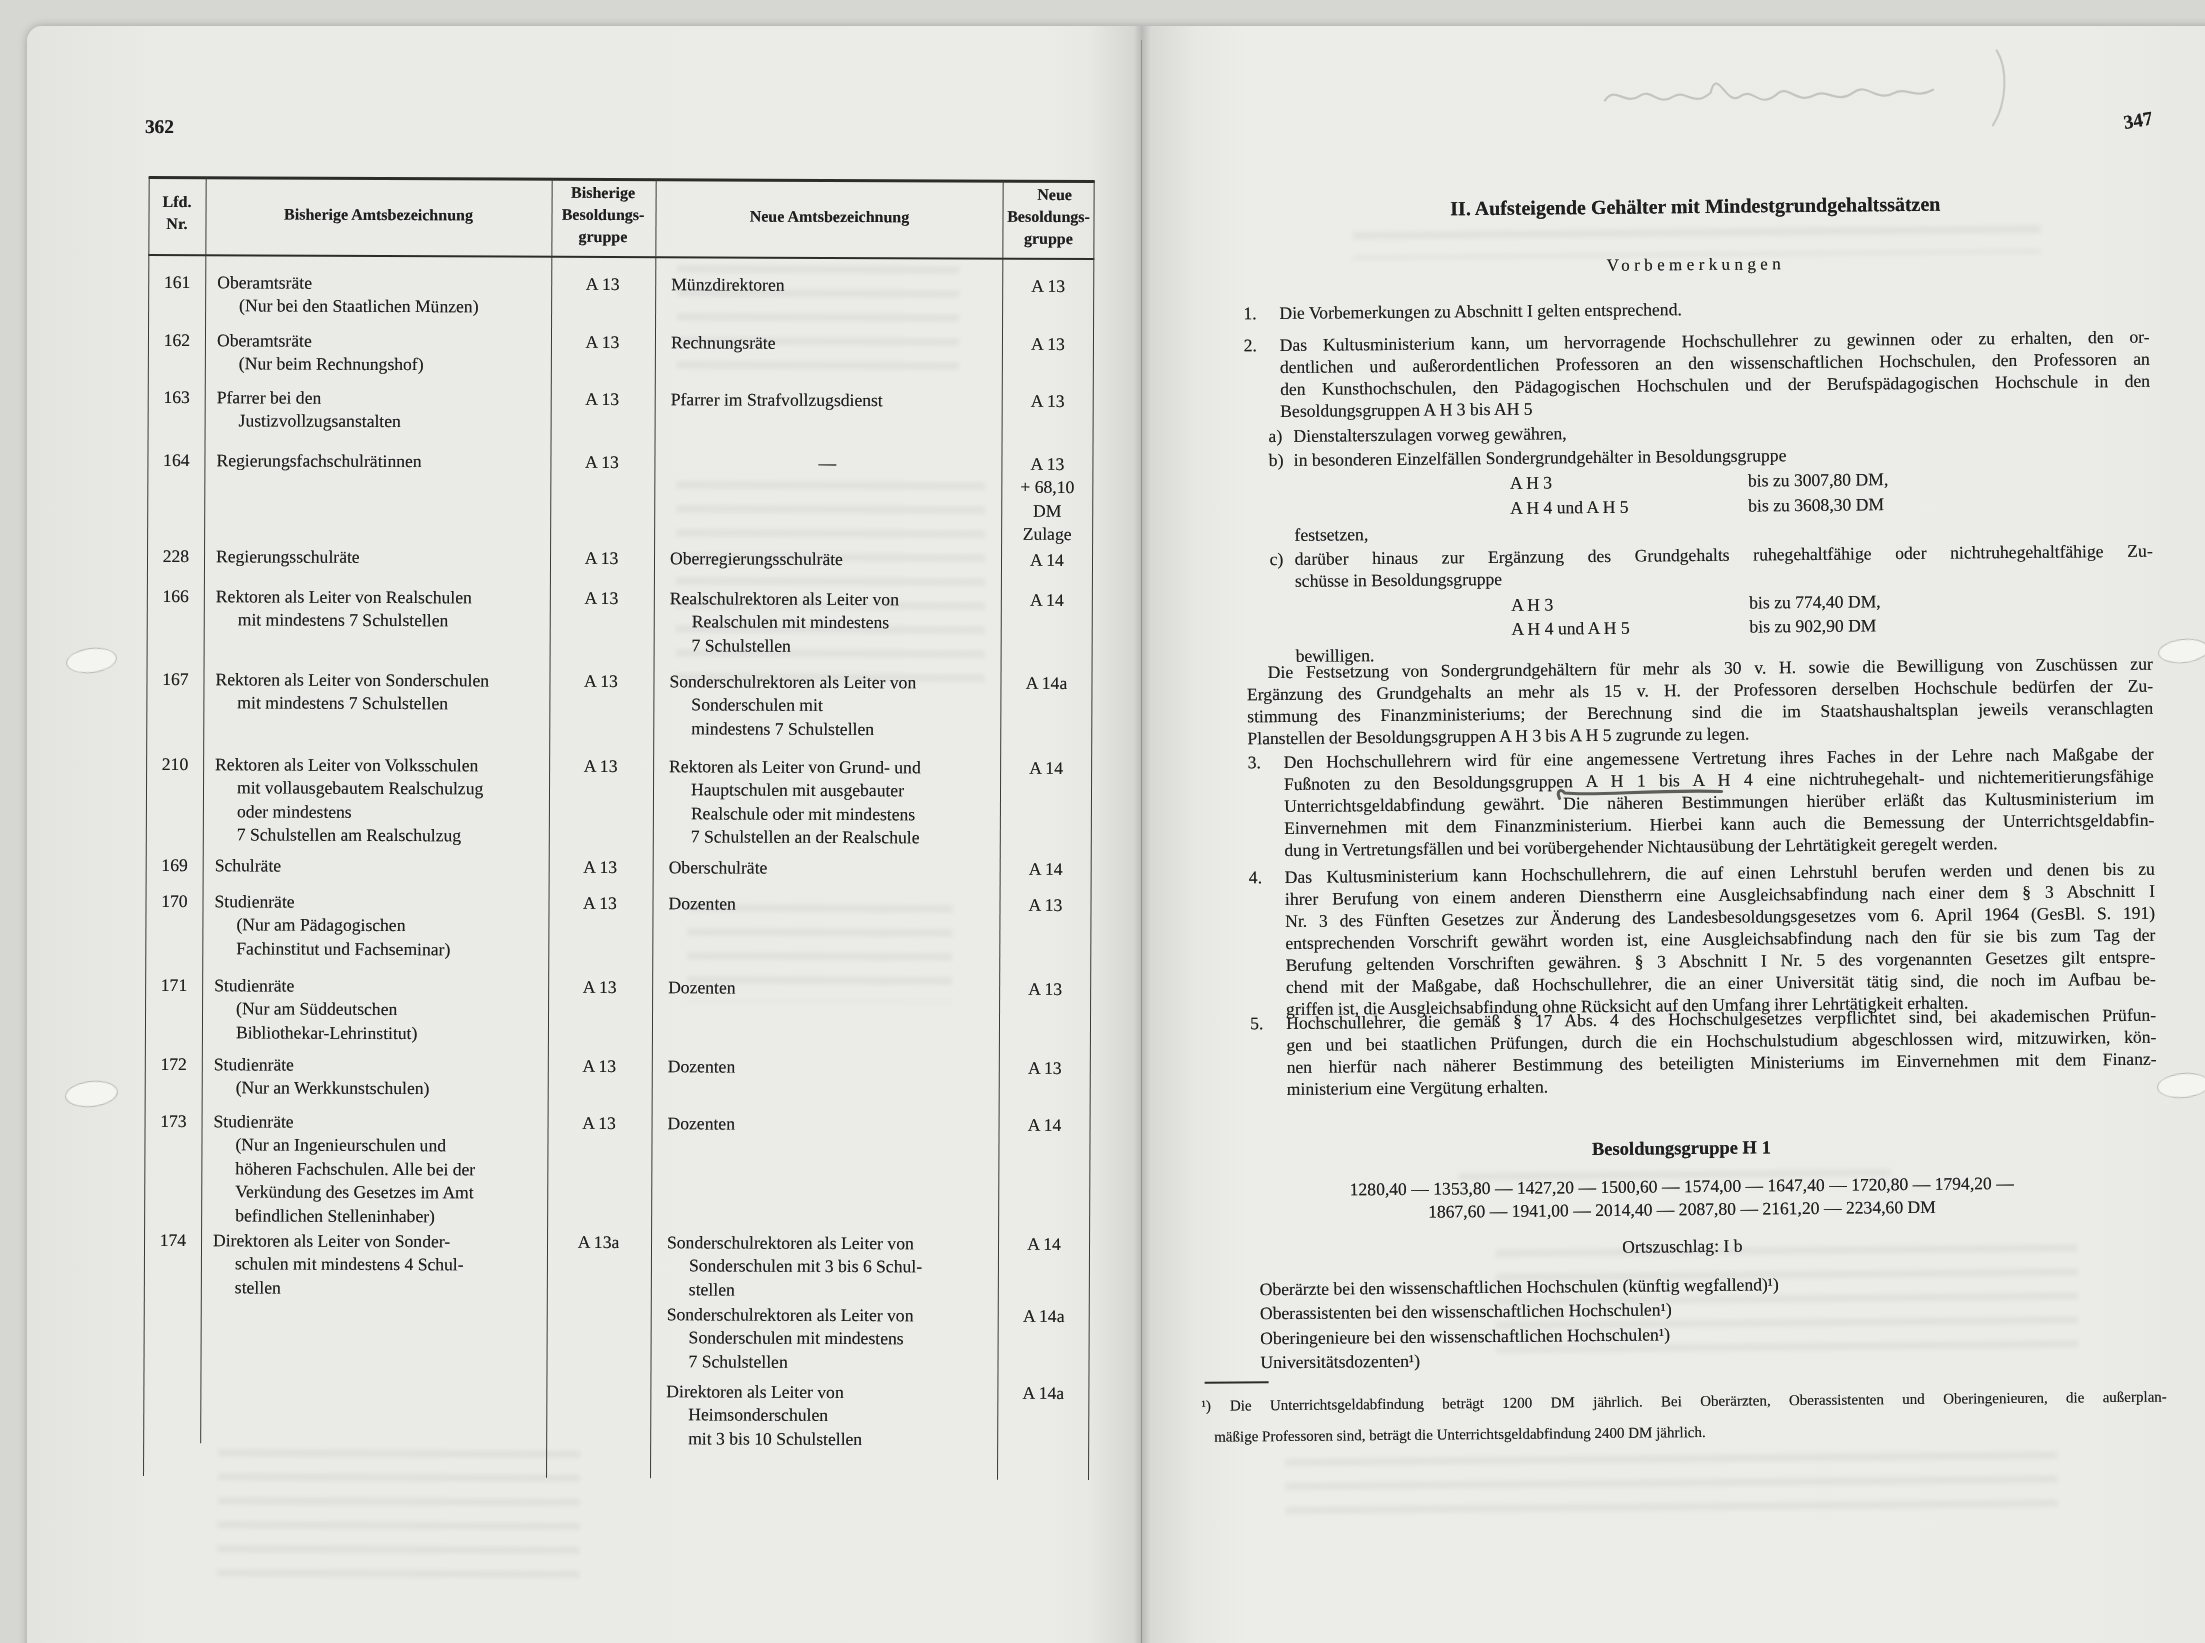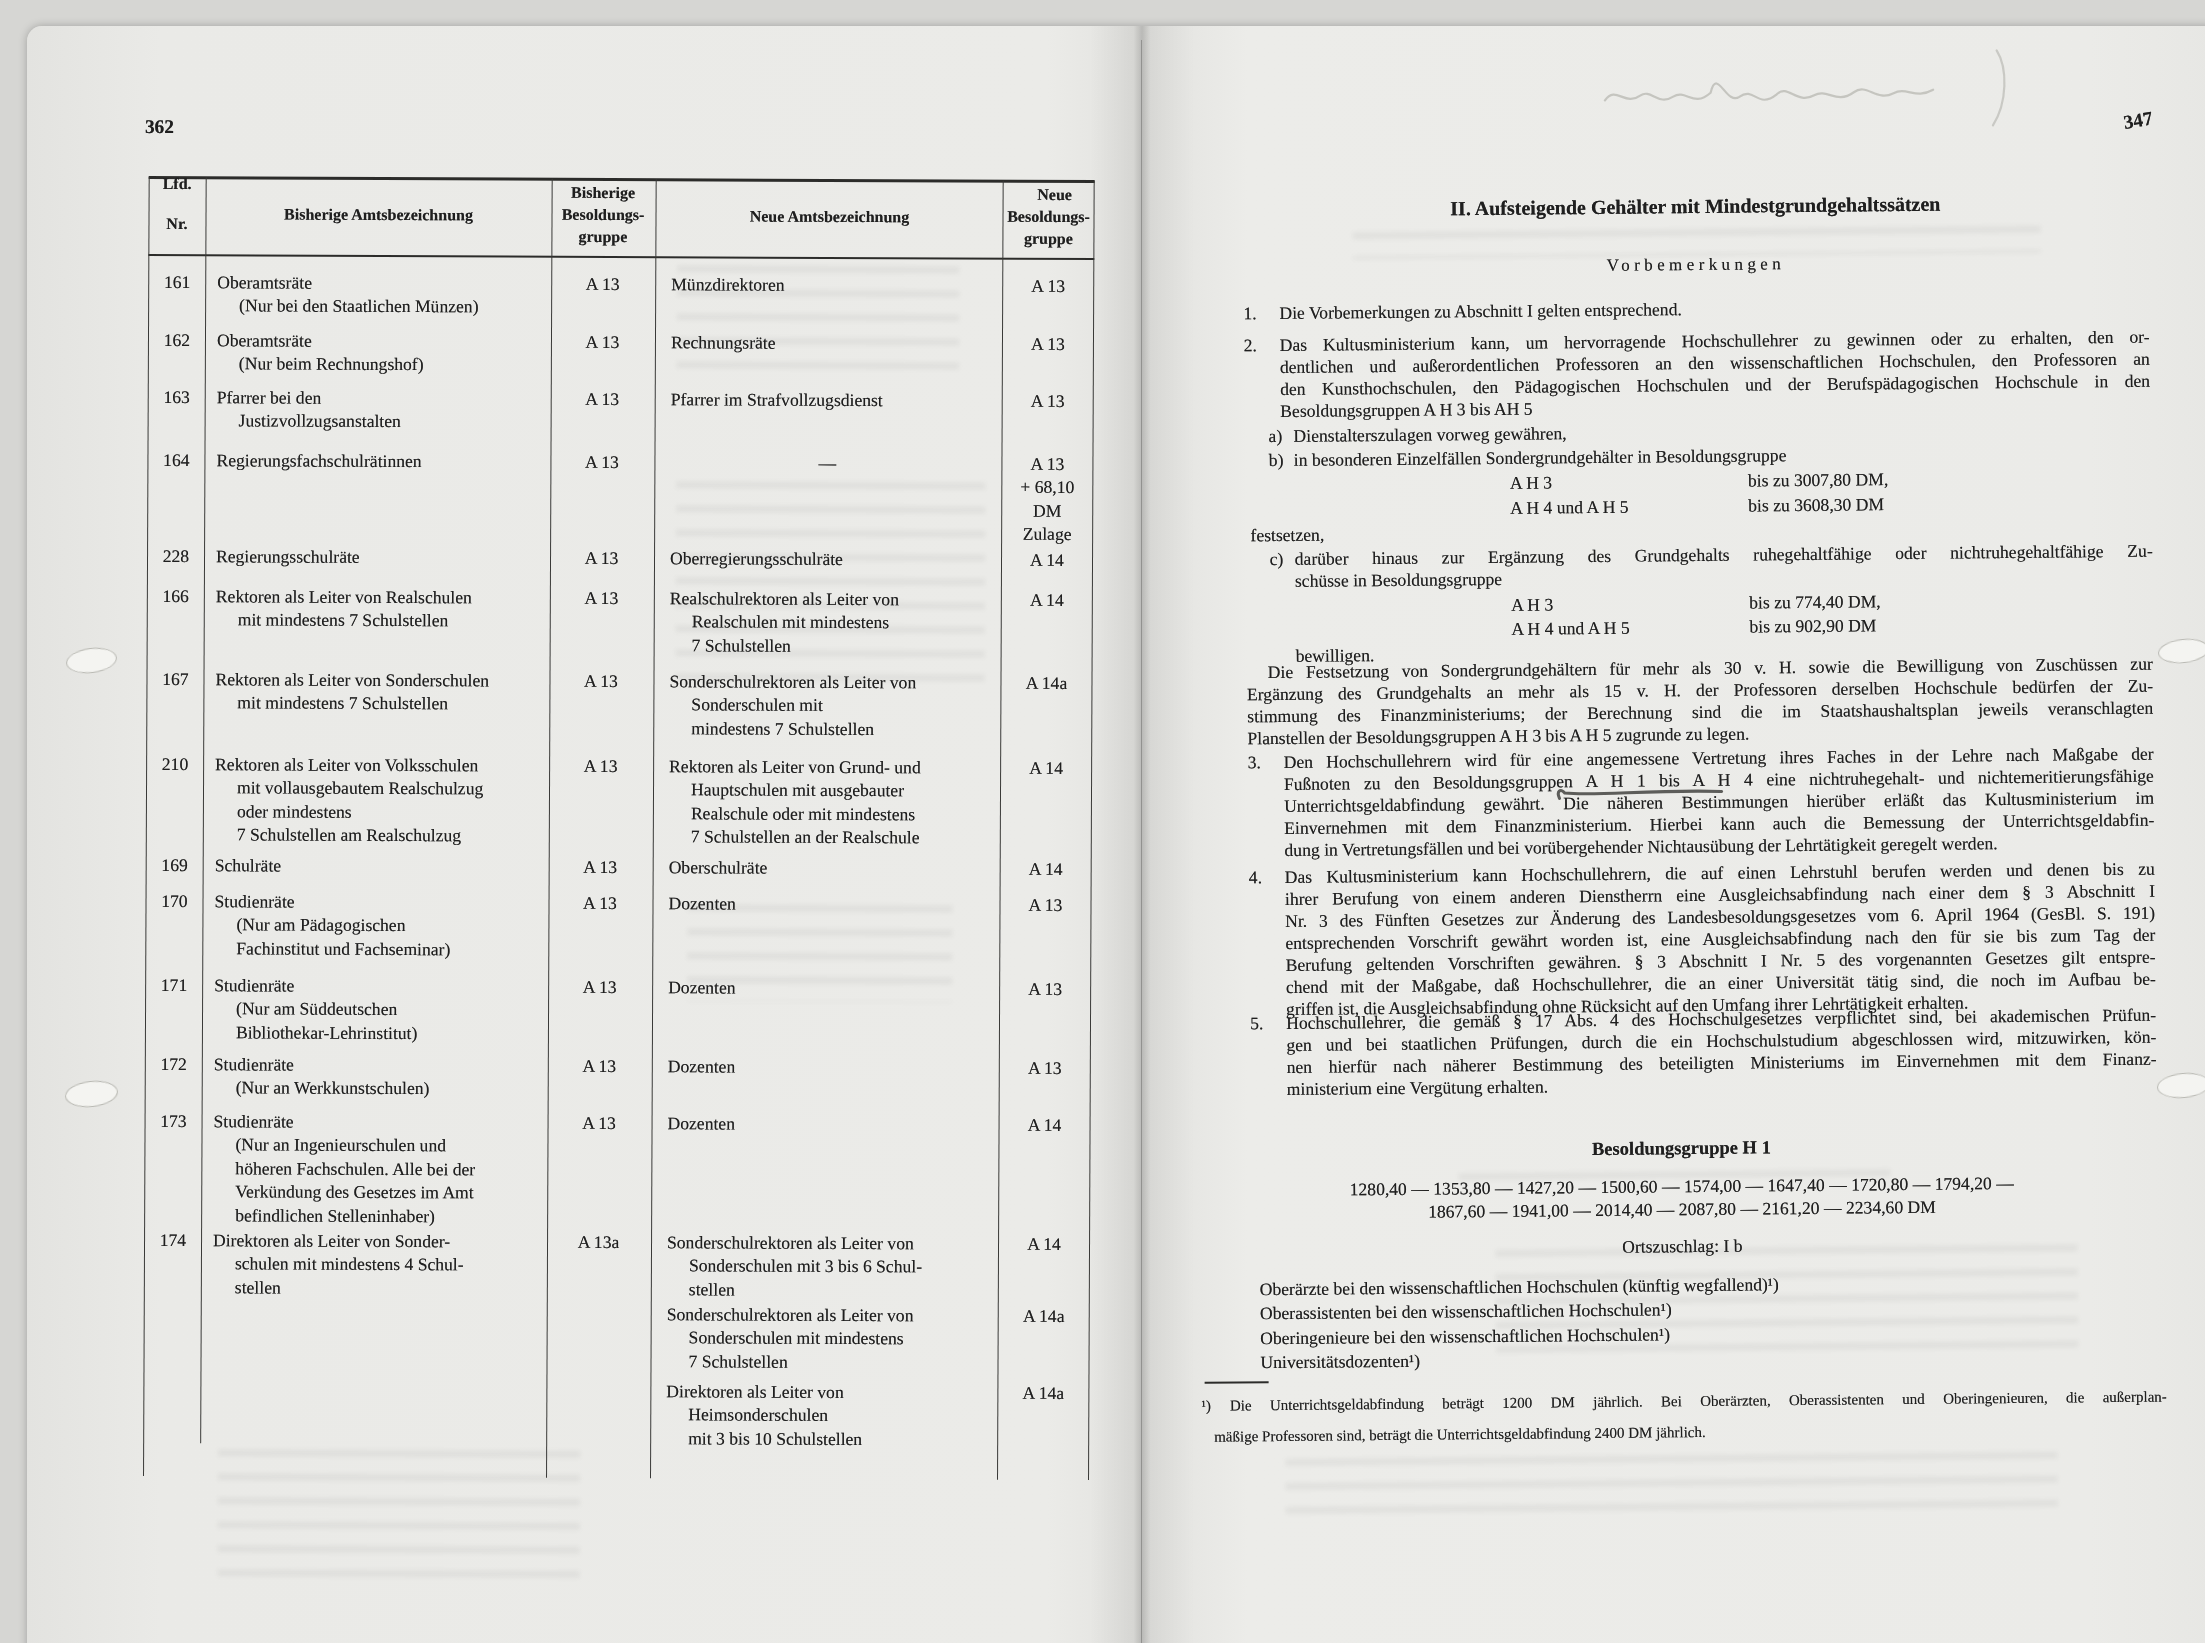--- a/index.html
+++ b/index.html
@@ -80,21 +80,21 @@
 
     <div class="rule-h" style="left:146px;top:178px;width:946px;height:2.6px;"></div>
     <div class="rule-h" style="left:146px;top:256px;width:946px;height:2.2px;"></div>
     <div class="rule-v" style="left:146px;top:179px;height:1299px;"></div>
     <div class="rule-v" style="left:203px;top:179px;height:1266px;"></div>
     <div class="rule-v" style="left:549px;top:179px;height:1299px;"></div>
     <div class="rule-v" style="left:653px;top:179px;height:1299px;"></div>
     <div class="rule-v" style="left:1000px;top:179px;height:1299px;"></div>
     <div class="rule-v" style="left:1091px;top:179px;height:1299px;"></div>
 
-    <div class="th" style="left:148px;top:177px;width:53px;text-align:center;">Lfd.</div>
+    <div class="th" style="left:148px;top:195px;width:53px;text-align:center;">Lfd.</div>
     <div class="th" style="left:148px;top:217px;width:53px;">Nr.</div>
     <div class="th" style="left:204px;top:207px;width:344px;">Bisherige Amtsbezeichnung</div>
     <div class="th" style="left:550px;top:184px;width:101px;">Bisherige</div>
     <div class="th" style="left:550px;top:206px;width:101px;">Besoldungs-</div>
     <div class="th" style="left:550px;top:228px;width:101px;">gruppe</div>
     <div class="th" style="left:654px;top:207px;width:346px;">Neue Amtsbezeichnung</div>
     <div class="th" style="left:1001px;top:184px;width:102px;">Neue</div>
     <div class="th" style="left:1001px;top:206px;width:90px;">Besoldungs-</div>
     <div class="th" style="left:1001px;top:228px;width:90px;">gruppe</div>
 
@@ -359,21 +359,21 @@
 
     <div class="rp-trow" style="top:471px;">
       <span class="tl">A H 3</span>
       <span class="tv">bis zu 3007,80 DM,</span>
     </div>
     <div class="rp-trow" style="top:496px;">
       <span class="tl">A H 4 und A H 5</span>
       <span class="tv">bis zu 3608,30 DM</span>
     </div>
 
-    <div class="line txt" style="left:1253px;top:520px;">festsetzen,</div>
+    <div class="line txt" style="left:1297px;top:520px;">festsetzen,</div>
 
     <div class="rp-sub" style="top:544px;">
       <span class="slet">c)</span>
       <div class="ln j" style="height:22px;">darüber hinaus zur Ergänzung des Grundgehalts ruhegehaltfähige oder nichtruhegehaltfähige Zu-</div>
       <div class="ln">schüsse in Besoldungsgruppe</div>
     </div>
 
     <div class="rp-trow" style="top:593px;">
       <span class="tl">A H 3</span>
       <span class="tv">bis zu 774,40 DM,</span>

